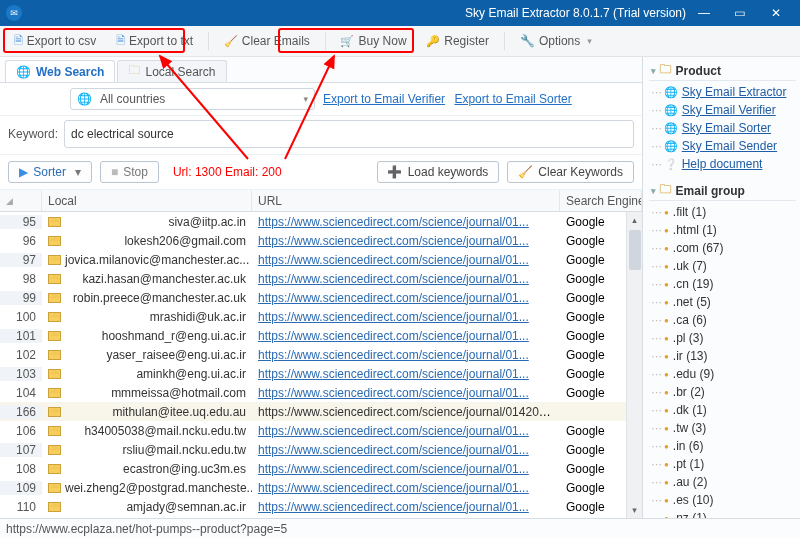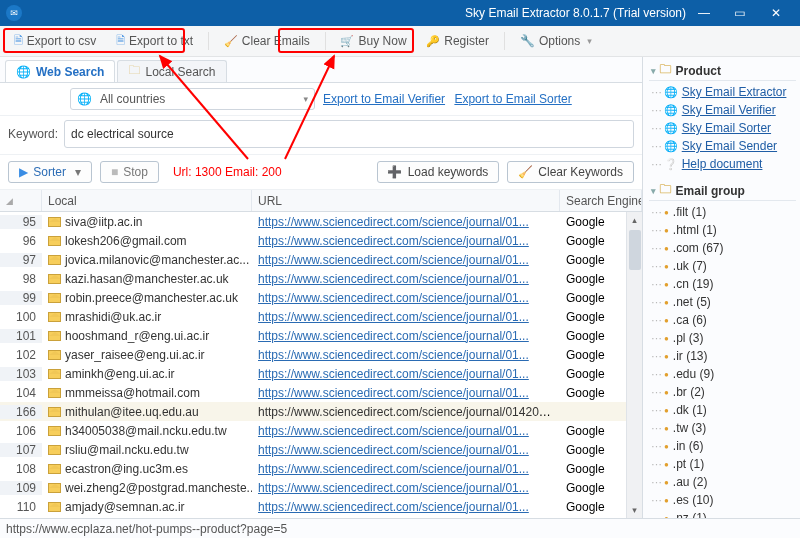--- a/index.html
+++ b/index.html
@@ -177,21 +177,21 @@
   .col-url { flex:1; min-width:0; }
   .col-se { width:82px; }
   .thead .cell { border-right:1px solid #e3e8ee; color:#555; display:flex; align-items:center; height:100%;}
   .tbody { flex:1; overflow:hidden; position:relative; }
   .row {
     display:flex; height:19px; align-items:center;
     font-size:12px;
   }
   .row:nth-child(odd) .col-idx { background:#f0f3f7;}
   .row .col-idx { color:#555; }
-  .row .col-email { color:#333; display:flex; align-items:center; gap:4px;}
+  .row .col-email { color:#333; display:flex; align-items:center; gap:4px;justify-content:space-between;}
   .row .col-url a { color:#2a6bb3; text-decoration: underline; }
   .row.hlrow {
     background:#f8f5ea;
   }
   .row.hlrow .col-url a { color:#333; text-decoration:none; }
   .mail-icon {
     width:13px; height:10px;
     background:#f7ce5b; border:1px solid #caa13a;
     display:inline-block; flex-shrink:0;
     position:relative;

